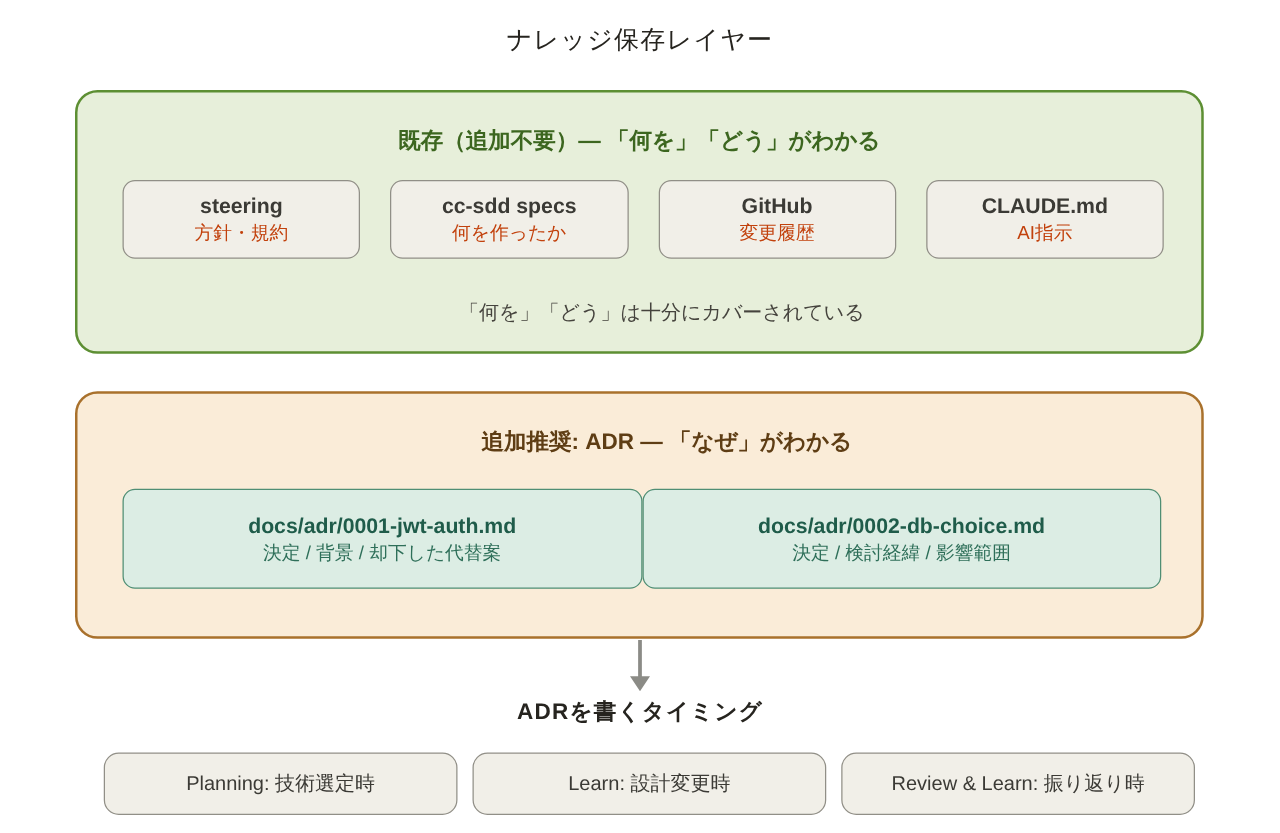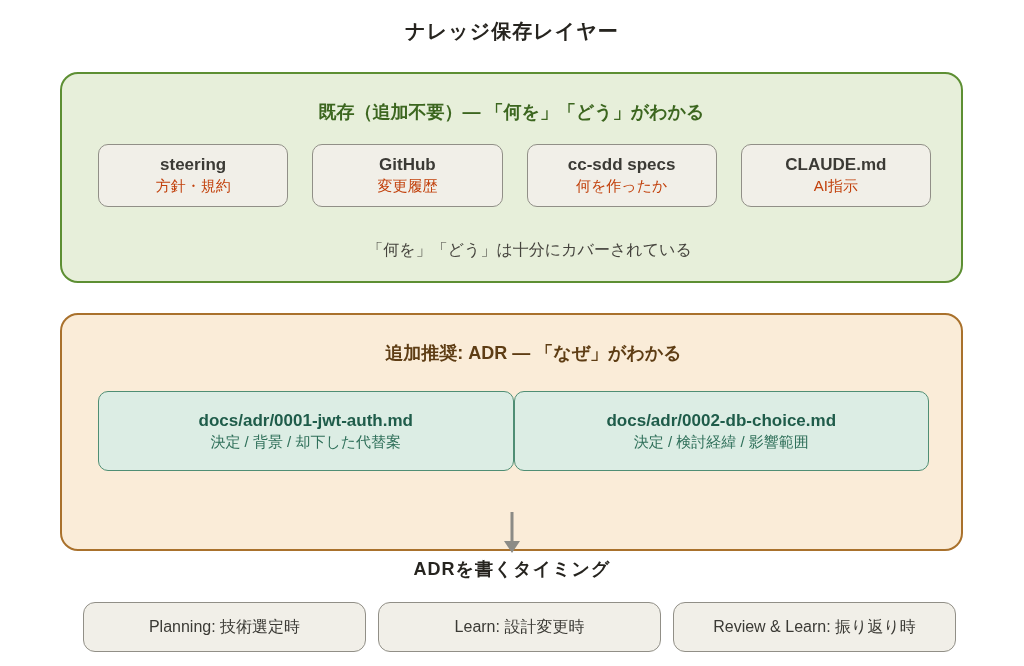--- a/index.html
+++ b/index.html
@@ -9,40 +9,40 @@
     height: 666px;
     background: #ffffff;
     font-family: "Liberation Sans", "DejaVu Sans", sans-serif;
     overflow: hidden;
   }
   .diagram-title {
     position: absolute;
     top: 18px; left: 0; width: 100%;
     text-align: center;
     font-size: 20px;
-    font-weight: bold;
+    font-weight: normal;
     color: #26241f;
     letter-spacing: 1px;
   }
   .panel {
     position: absolute;
     left: 60px;
     width: 903px;
     border-radius: 18px;
     box-sizing: border-box;
   }
   .panel-green {
     top: 72px;
     height: 211px;
     background: #e7efda;
     border: 2.5px solid #5d8f33;
   }
   .panel-orange {
     top: 313px;
-    height: 238px;
+    height: 198px;
     background: #faecd8;
     border: 2.5px solid #a9712c;
     padding-left: 44px;
   }
   .panel-heading {
     margin-top: 26px;
     text-align: center;
     font-size: 18px;
     font-weight: bold;
   }
@@ -148,26 +148,26 @@
   <div class="diagram-title">ナレッジ保存レイヤー</div>
 
   <div class="panel panel-green">
     <div class="panel-heading">既存（追加不要）— 「何を」「どう」がわかる</div>
     <div class="box-row row-existing">
       <div class="node node-neutral">
         <div class="node-title">steering</div>
         <div class="node-sub">方針・規約</div>
       </div>
       <div class="node node-neutral">
+        <div class="node-title">cc-sdd specs</div>
+        <div class="node-sub">何を作ったか</div>
+      </div>
+      <div class="node node-neutral">
         <div class="node-title">GitHub</div>
         <div class="node-sub">変更履歴</div>
-      </div>
-      <div class="node node-neutral">
-        <div class="node-title">cc-sdd specs</div>
-        <div class="node-sub">何を作ったか</div>
       </div>
       <div class="node node-neutral">
         <div class="node-title">CLAUDE.md</div>
         <div class="node-sub">AI指示</div>
       </div>
     </div>
     <div class="panel-note">「何を」「どう」は十分にカバーされている</div>
   </div>
 
   <div class="panel panel-orange">

